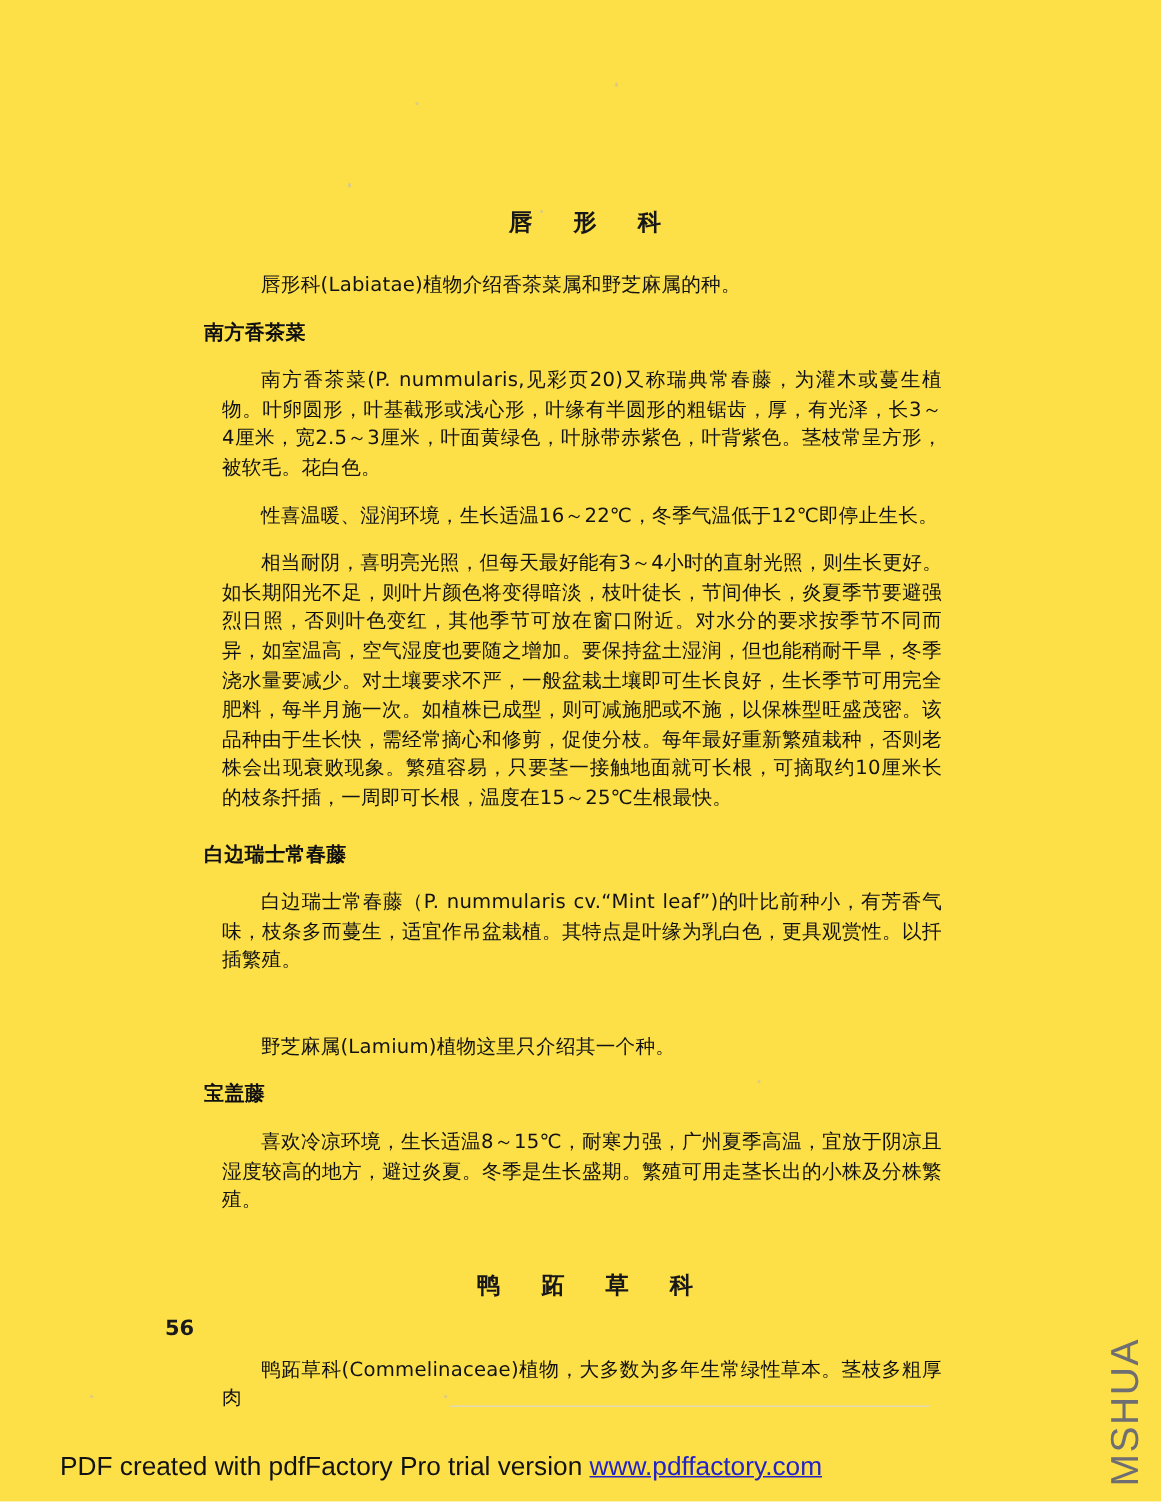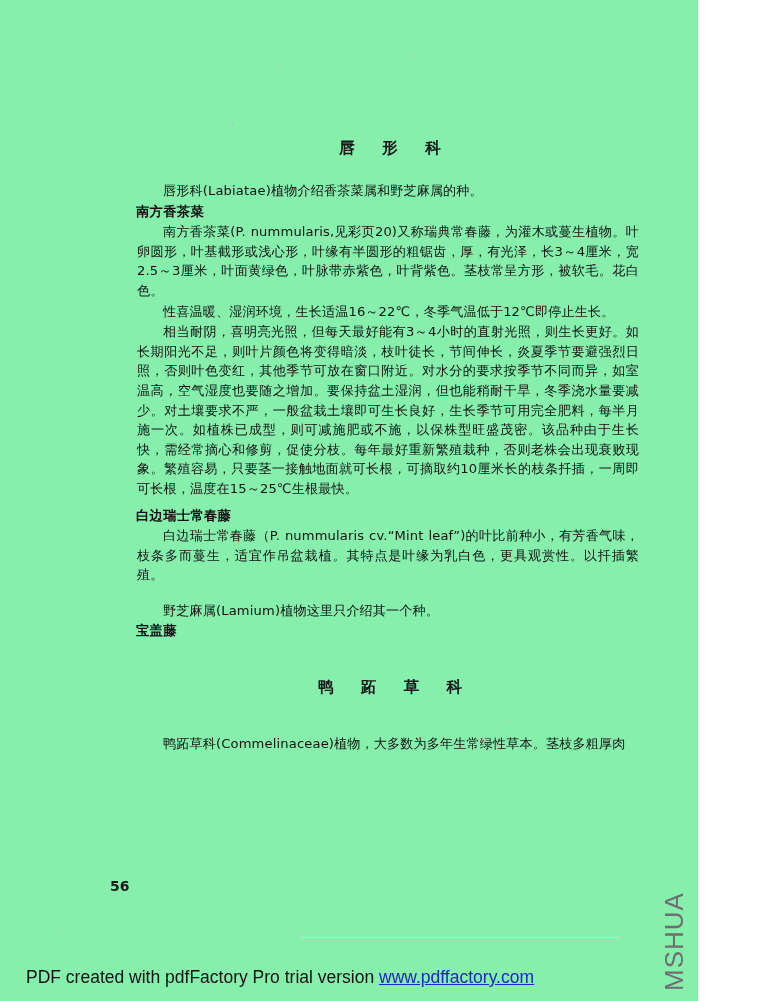--- a/index.html
+++ b/index.html
@@ -5,23 +5,23 @@
   html, body {
     margin: 0;
     padding: 0;
     background: #ffffff;
   }
   body {
     font-family: "DejaVu Sans", sans-serif;
   }
   .page {
     position: relative;
-    width: 698px;
+    width: 774px;
     height: 1001px;
-    background: #86efac;
+    background: #fde047;
     overflow: hidden;
   }
   
   .speck {
     position: absolute;
     background: #b9b9bd;
     border-radius: 50%;
     opacity: .55;
   }
 
@@ -42,21 +42,21 @@
     color: #17171a;
     margin: 0 0 22px 0;
     padding-left: 4px;
   }
   .family-head.second {
     margin-top: 36px;
     margin-bottom: 36px;
   }
 
   p.para {
-    margin: 1px;
+    margin: 12px;
     font-size: 13.1px;
     line-height: 19.6px;
     color: #121214;
     text-align: justify;
     text-align-last: left;
     text-indent: 26px;
     letter-spacing: .15px;
     word-spacing: .4px;
   }
 
@@ -77,21 +77,21 @@
     left: 110px;
     top: 878px;
     font-family: "DejaVu Sans", sans-serif;
     font-weight: bold;
     font-size: 14px;
     color: #1a1a1d;
   }
 
   .footer {
     position: absolute;
-    left: 26px;
+    left: 40px;
     top: 967px;
     font-family: "Liberation Sans", sans-serif;
     font-size: 17.5px;
     color: #111114;
     white-space: nowrap;
   }
   .footer .link {
     color: #2323c8;
     text-decoration: underline;
   }
@@ -161,20 +161,21 @@
 
     <p class="para">白边瑞士常春藤（P. nummularis cv.“Mint leaf”)的叶比前种小，有芳香气味，枝条多而蔓生，适宜作吊盆栽植。其特点是叶缘为乳白色，更具观赏性。以扦插繁殖。</p>
 
     <div class="gap-md"></div>
 
     <p class="para">野芝麻属(Lamium)植物这里只介绍其一个种。</p>
 
     <p class="sub-head">宝盖藤</p>
 
 
+    <p class="para">喜欢冷凉环境，生长适温8～15℃，耐寒力强，广州夏季高温，宜放于阴凉且湿度较高的地方，避过炎夏。冬季是生长盛期。繁殖可用走茎长出的小株及分株繁殖。</p>
 
     <h1 class="family-head second">鸭 跖 草 科</h1>
 
     <p class="para">鸭跖草科(Commelinaceae)植物，大多数为多年生常绿性草本。茎枝多粗厚肉</p>
 
   </div>
 
   <div class="page-number">56</div>
 
   <div class="footer">

